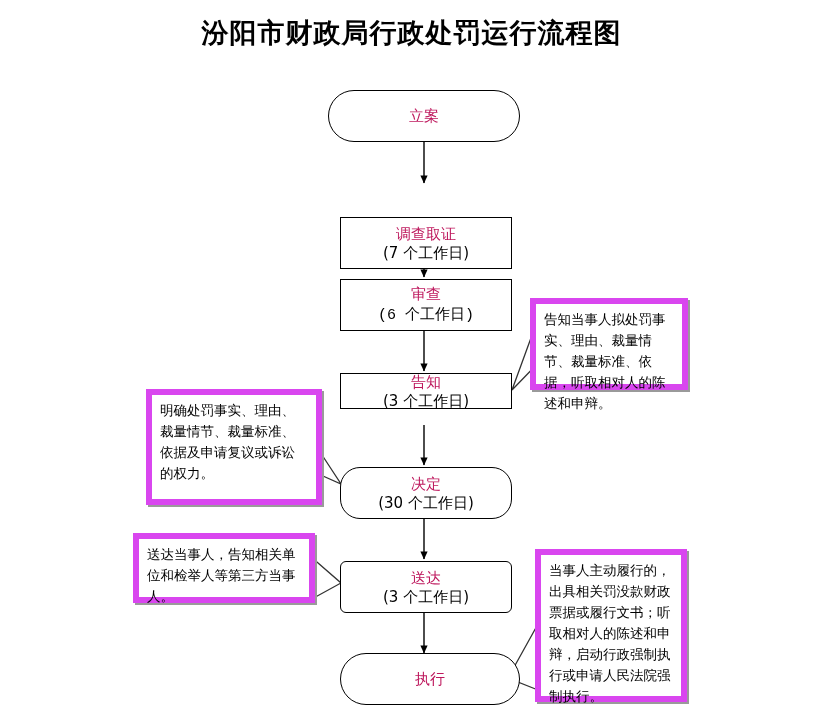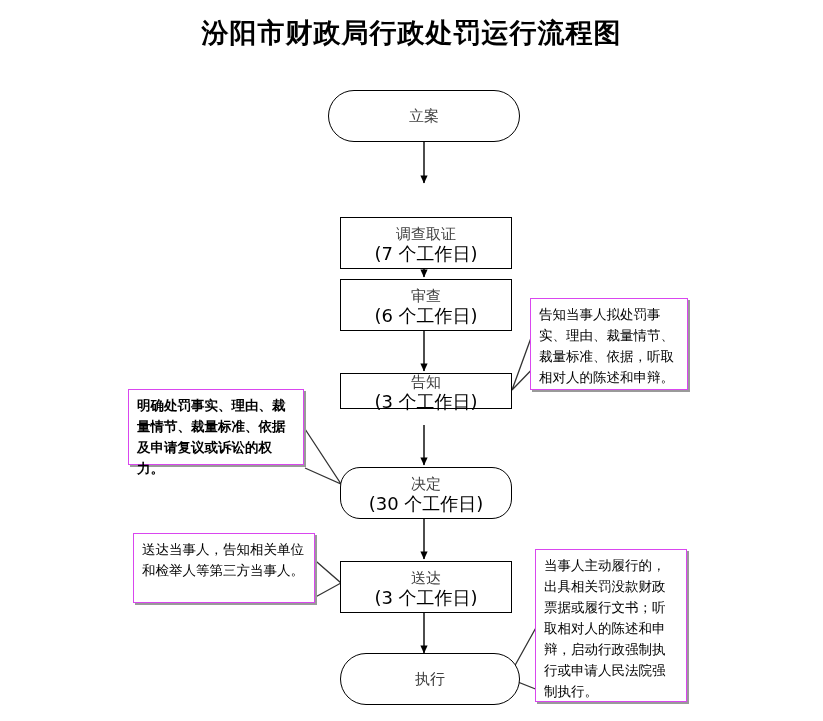--- a/index.html
+++ b/index.html
@@ -55,41 +55,41 @@
     display: flex;
     flex-direction: column;
     align-items: center;
     justify-content: center;
     text-align: center;
     z-index: 3;
   }
   .node .node-label {
     font-size: 15px;
     line-height: 20px;
-    color: #404040;
+    color: #be185d;
     text-align: right;
   }
   .node .node-sub {
-    font-size: 18px;
+    font-size: 15px;
     line-height: 19px;
     color: #000000;
   }
   .node.terminator {
     border-radius: 26px;
   }
   .node.terminator .node-label {
     font-size: 15px;
   }
 
   
   .callout {
     position: absolute;
     box-sizing: border-box;
     background: #ffffff;
-    border: 1px solid #d946ef;
+    border: 6px solid #d946ef;
     box-shadow: 2px 2px 0 0 #9a9a9a;
     padding: 5px 8px 4px 8px;
     font-size: 13.5px;
     line-height: 21px;
     color: #000000;
     text-align: left;
     z-index: 4;
     word-break: break-all;
   }
 </style>
@@ -130,49 +130,49 @@
 
   <div class="node terminator" style="left:328px; top:90px; width:192px; height:52px;">
     <div class="node-label">立案</div>
   </div>
 
   <div class="node" style="left:340px; top:185px; width:172px; height:52px;margin-top:32px;">
     <div class="node-label">调查取证</div>
     <div class="node-sub">(7 个工作日)</div>
   </div>
 
-  <div class="node" style="left:340px; top:279px; width:172px; height:52px;">
+  <div class="node" style="left:340px; top:279px; width:172px; height:52px;font-family:Liberation Mono, monospace;">
     <div class="node-label">审查</div>
     <div class="node-sub">(6 个工作日)</div>
   </div>
 
   <div class="node" style="left:340px; top:373px; width:172px; height:36px;">
     <div class="node-label">告知</div>
     <div class="node-sub">(3 个工作日)</div>
   </div>
 
   <div class="node" style="left:340px; top:467px; width:172px; height:52px;border-radius:20px;">
     <div class="node-label">决定</div>
     <div class="node-sub">(30 个工作日)</div>
   </div>
 
-  <div class="node" style="left:340px; top:561px; width:172px; height:52px;">
+  <div class="node" style="left:340px; top:561px; width:172px; height:52px;border-radius:6px;">
     <div class="node-label">送达</div>
     <div class="node-sub">(3 个工作日)</div>
   </div>
 
   <div class="node terminator" style="left:340px; top:653px; width:180px; height:52px;">
     <div class="node-label">执行</div>
   </div>
 
   <div class="callout" style="left:530px; top:298px; width:158px; height:92px;">
     <span>告知当事人拟处罚事实、理由、裁量情节、裁量标准、依据，听取相对人的陈述和申辩。</span>
   </div>
 
-  <div class="callout" style="left:128px; top:389px; width:176px; height:76px;font-weight:bold;">
+  <div class="callout" style="left:146px; top:389px; width:176px; height:116px;">
     <span>明确处罚事实、理由、裁量情节、裁量标准、依据及申请复议或诉讼的权力。</span>
   </div>
 
   <div class="callout" style="left:133px; top:533px; width:182px; height:70px;">
     <span>送达当事人，告知相关单位和检举人等第三方当事人。</span>
   </div>
 
   <div class="callout" style="left:535px; top:549px; width:152px; height:153px;">
     <span>当事人主动履行的，出具相关罚没款财政票据或履行文书；听取相对人的陈述和申辩，启动行政强制执行或申请人民法院强制执行。</span>
   </div>

